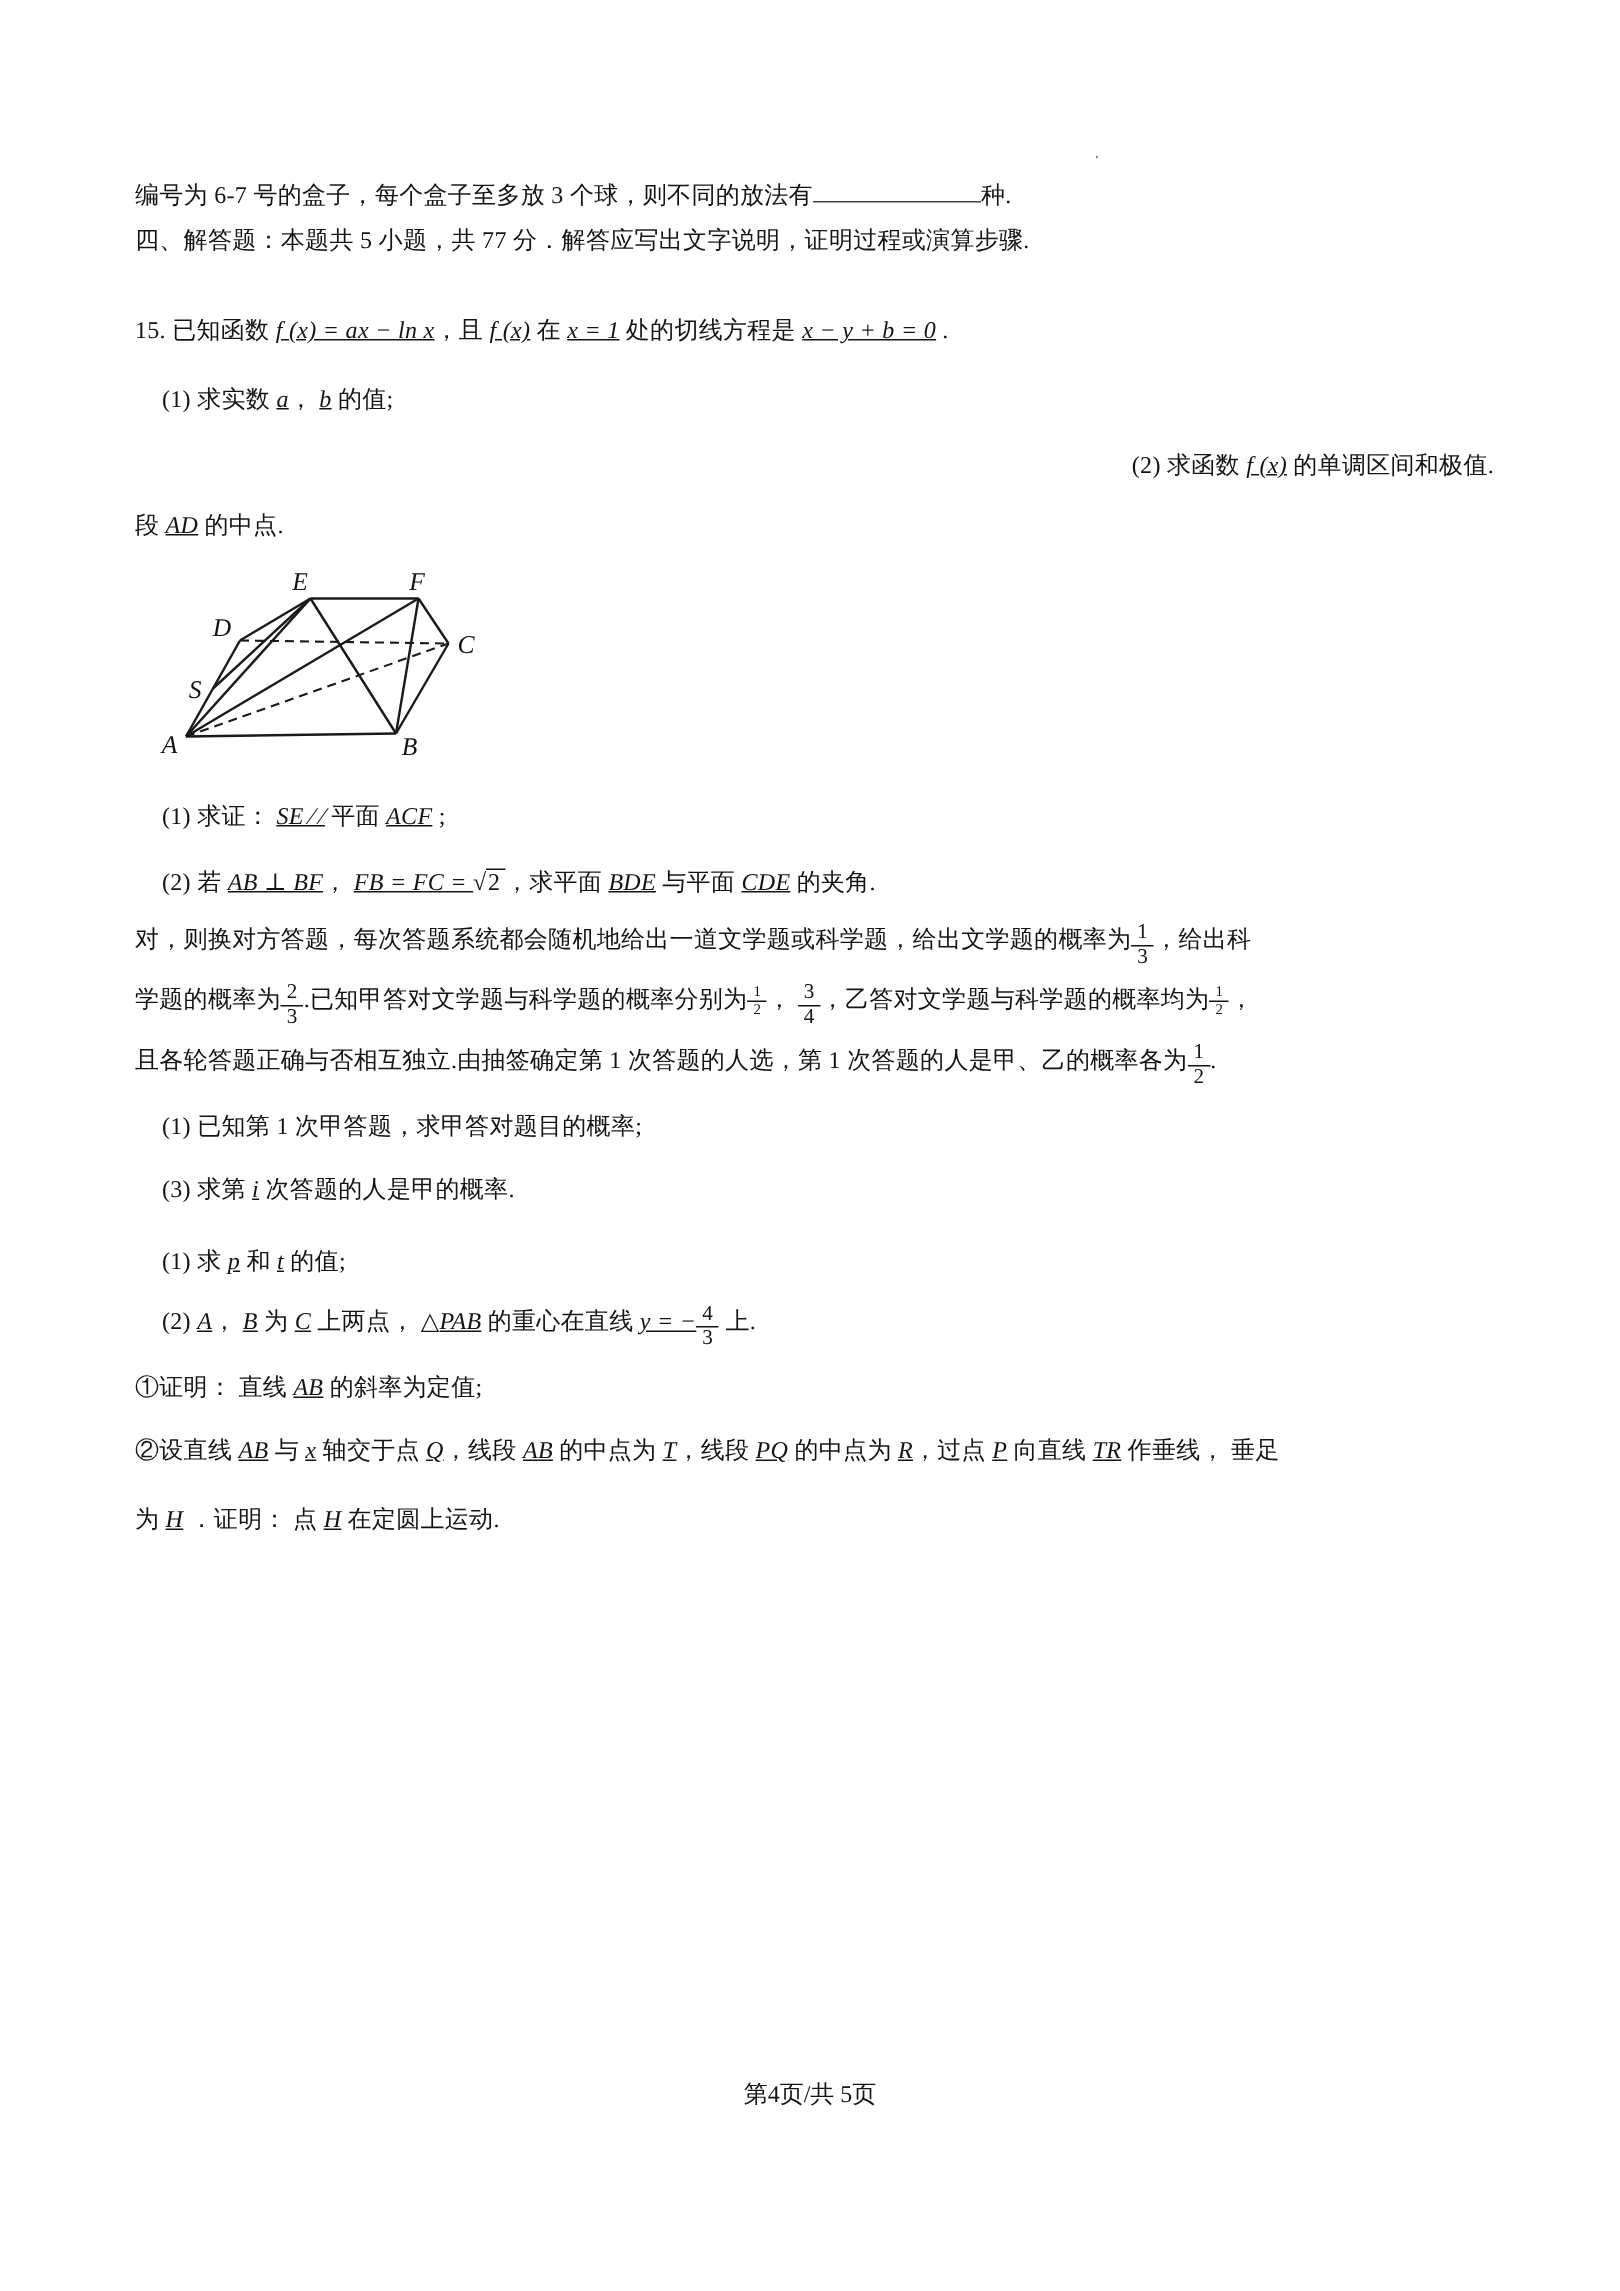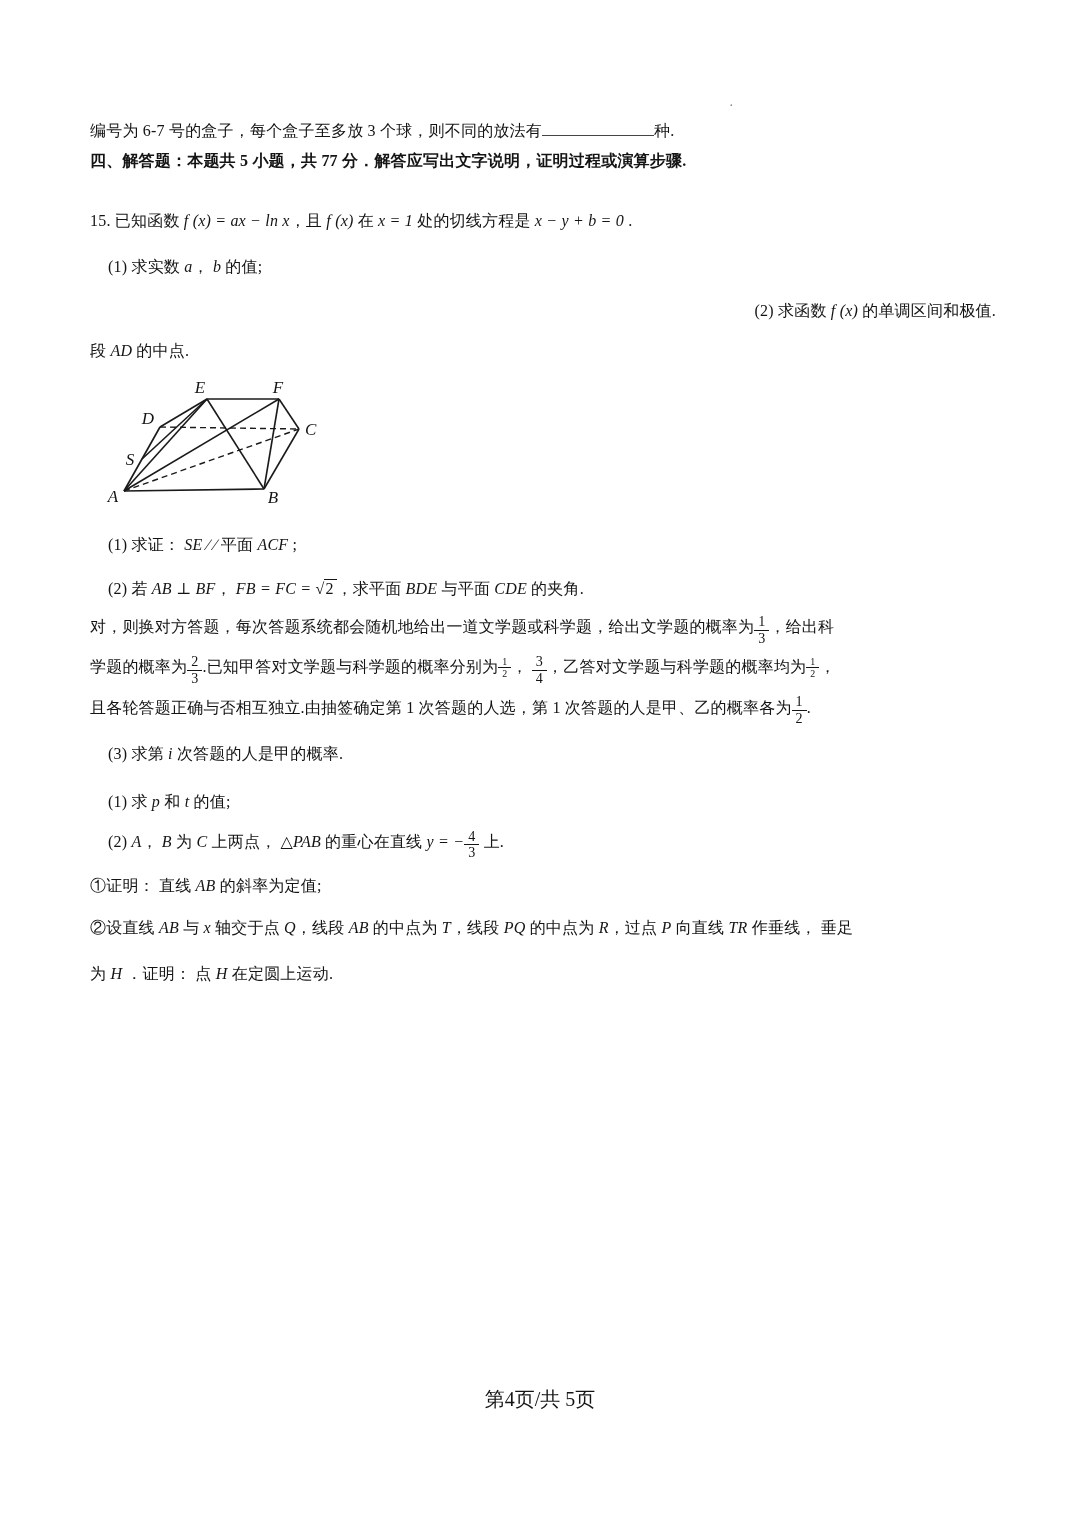--- a/index.html
+++ b/index.html
@@ -13,23 +13,23 @@
     margin:0 auto;
   }
   .content{padding:116px 84px 0 90px;}
   p.line{
     margin:0;
     font-size:16px;
     line-height:30px;
     white-space:nowrap;
     letter-spacing:0.2px;
   }
-  .hdr{font-weight:bold;font-size:23px;margin-top:30px;}
+  .hdr{font-weight:normal;font-size:23px;margin-top:30px;}
   .sub{padding-left:18px;}
-  .m{font-style:italic;}
+  .m{font-style:italic;text-decoration:underline;}
   .sp{font-size:0.62em;}
   .sp.it{font-style:italic;}
   .blank{
     display:inline-block;width:112px;height:2px;
     border-bottom:1.6px solid #444;vertical-align:baseline;
   }
   .frac{
     display:inline-block;text-align:center;vertical-align:-0.75em;
     line-height:1.12;font-size:0.88em;font-style:normal;
   }
@@ -44,21 +44,21 @@
   .fig text{
     font-family:"Liberation Serif","DejaVu Serif",serif;
     font-style:italic;font-size:17px;fill:#141414;
   }
   .stray{
     position:absolute;left:729px;top:98px;
     font-size:14px;color:#888;
   }
   .footer{
     position:absolute;left:0;right:0;top:1386px;
-    text-align:center;font-size:20px;color:#141414;
+    text-align:center;font-size:16px;color:#141414;
   }
 </style>
 </head>
 <body>
 
 <div class="page">
   <span class="stray">·</span>
 
   <div class="content">
 
@@ -108,20 +108,21 @@
 
     <p class="line sub" style="margin-top:14px;"><span>(2) 若 </span><span class="m">AB ⊥ BF</span><span>， </span><span class="m">FB = FC = </span><span class="sqrtwrap"><span class="rsign">√</span><span class="rbody">2</span></span><span>，求平面 </span><span class="m">BDE</span><span> 与平面 </span><span class="m">CDE</span><span> 的夹角.</span></p>
 
 
     <p class="line" style="margin-top:8px;"><span>对，则换对方答题，每次答题系统都会随机地给出一道文学题或科学题，给出文学题的概率为</span><span class="frac"><span class="fn">1</span><span class="fd">3</span></span><span>，给出科</span></p>
 
     <p class="line" style="margin-top:6px;"><span>学题的概率为</span><span class="frac"><span class="fn">2</span><span class="fd">3</span></span><span>.已知甲答对文学题与科学题的概率分别为</span><span class="frac frac-sm"><span class="fn">1</span><span class="fd">2</span></span><span>， </span><span class="frac"><span class="fn">3</span><span class="fd">4</span></span><span>，乙答对文学题与科学题的概率均为</span><span class="frac frac-sm"><span class="fn">1</span><span class="fd">2</span></span><span>，</span></p>
 
     <p class="line" style="margin-top:6px;"><span>且各轮答题正确与否相互独立.由抽签确定第 1 次答题的人选，第 1 次答题的人是甲、乙的概率各为</span><span class="frac"><span class="fn">1</span><span class="fd">2</span></span><span>.</span></p>
 
+    <p class="line sub" style="margin-top:10px;">(1) 已知第 1 次甲答题，求甲答对题目的概率;</p>
     <p class="line sub" style="margin-top:12px;"><span>(3) 求第 </span><span class="m">i</span><span> 次答题的人是甲的概率.</span></p>
 
 
     <p class="line sub" style="margin-top:18px;"><span>(1) 求 </span><span class="m">p</span><span> 和 </span><span class="m">t</span><span> 的值;</span></p>
 
     <p class="line sub" style="margin-top:10px;"><span>(2) </span><span class="m">A</span><span>， </span><span class="m">B</span><span> 为 </span><span class="m">C</span><span> 上两点， △</span><span class="m">PAB</span><span> 的重心在直线 </span><span class="m">y = −</span><span class="frac"><span class="fn">4</span><span class="fd">3</span></span><span> 上.</span></p>
 
     <p class="line" style="margin-top:10px;"><span>①证明： 直线 </span><span class="m">AB</span><span> 的斜率为定值;</span></p>
 
     <p class="line" style="margin-top:12px;"><span>②设直线 </span><span class="m">AB</span><span> 与 </span><span class="m">x</span><span> 轴交于点 </span><span class="m">Q</span><span>，线段 </span><span class="m">AB</span><span> 的中点为 </span><span class="m">T</span><span>，线段 </span><span class="m">PQ</span><span> 的中点为 </span><span class="m">R</span><span>，过点 </span><span class="m">P</span><span> 向直线 </span><span class="m">TR</span><span> 作垂线， 垂足</span></p>

